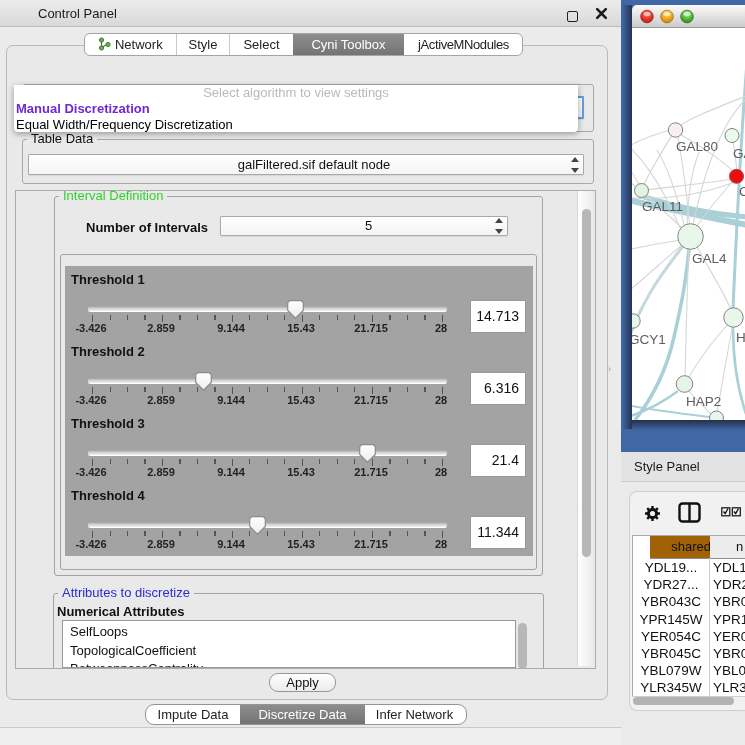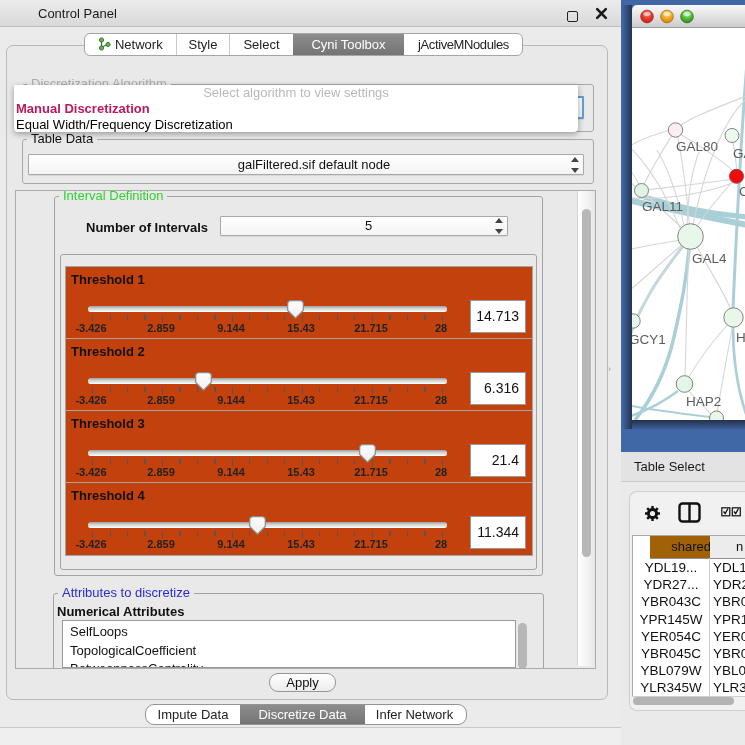--- a/index.html
+++ b/index.html
@@ -5,21 +5,21 @@
 body{width:745px;height:745px;position:relative;overflow:hidden;
  font-family:"Liberation Sans",sans-serif;background:#efefef;}
 .abs{position:absolute;}
 .grp{position:absolute;border:1px solid #a8a8a8;border-radius:3px;}
 .gt{position:absolute;top:-9px;left:4px;background:#e9e9e9;padding:0 4px;font-size:13px;line-height:16px;white-space:nowrap;}
 .combo{position:absolute;background:linear-gradient(#ffffff,#f4f4f4);border:1px solid #a9a9a9;border-radius:1px;font-size:13px;color:#111;box-shadow:0 1px 1px rgba(0,0,0,0.08);text-align:center;}
 .steppers{position:absolute;right:4px;top:0;bottom:0;width:9px;}
 .steppers:before{content:"";position:absolute;left:1px;top:calc(50% - 8px);border-left:4px solid transparent;border-right:4px solid transparent;border-bottom:5px solid #444;}
 .steppers:after{content:"";position:absolute;left:1px;bottom:calc(50% - 8px);border-left:4px solid transparent;border-right:4px solid transparent;border-top:5px solid #444;}
 .seg{flex:0 0 auto;text-align:center;font-size:13px;color:#222;white-space:nowrap;}
-.tpanel{position:absolute;left:4px;width:466px;height:72px;border:1px solid #a3a3a3;background:#c2410c;}
+.tpanel{position:absolute;left:4px;width:466px;height:72px;border:1px solid #a3a3a3;background:#a3a3a3;}
 .tlabel{position:absolute;left:5px;top:5px;font-weight:bold;font-size:13px;color:#111;}
 .track{position:absolute;left:22px;top:39px;width:359px;height:5px;border-radius:3px;background:linear-gradient(#9d9d9d,#cfcfcf 45%,#f1f1f1);box-shadow:0 1px 0 #fff;}
 .ticks{position:absolute;left:26px;top:48px;width:352px;height:5px;background:repeating-linear-gradient(90deg,#555 0,#555 1px,transparent 1px,transparent 17.5px);}
 .mticks{position:absolute;left:26px;top:48px;width:352px;height:7px;background:repeating-linear-gradient(90deg,#555 0,#555 1px,transparent 1px,transparent 70px);}
 .tl{position:absolute;top:55px;width:44px;margin-left:-22px;text-align:center;font-size:11px;font-weight:bold;color:#222;}
 .vbox{position:absolute;left:404px;top:33px;width:48px;height:31px;background:#fff;border:1px solid #989898;font-size:14px;text-align:right;line-height:31px;padding-right:6px;color:#111;}
 .thumb{position:absolute;top:33px;width:17px;height:19px;margin-left:-9px;}
 .lrow{font-size:13px;color:#111;line-height:18.5px;padding-left:7px;}
 .trow{position:absolute;left:0;width:113px;height:17.2px;font-size:13.5px;color:#111;}
 .tc1{position:absolute;left:0;top:0;width:76px;text-align:center;line-height:17.2px;}
@@ -45,21 +45,20 @@
         <circle cx="3.5" cy="11" r="2.1" fill="#63b34d" stroke="#3e7d30"></circle>
         <circle cx="10" cy="7.5" r="2.1" fill="#63b34d" stroke="#3e7d30"></circle>
       </svg> Network</div>
  <div class="seg" style="width:52px;line-height:21px;border-left:1px solid #c9c9c9;">Style</div>
  <div class="seg" style="width:63px;line-height:21px;border-left:1px solid #c9c9c9;">Select</div>
  <div class="seg" style="width:111px;line-height:21px;background:linear-gradient(#8d8d8d,#747474);color:#fff;">Cyni Toolbox</div>
  <div class="seg" style="width:119px;line-height:21px;letter-spacing:-0.4px;">jActiveMNodules</div>
 </div>
 
 <div class="grp" style="left:22px;top:84px;width:570px;height:46px;">
- <span class="gt" style="color:#ababab;">Discretization Algorithm</span>
  <div class="combo" style="left:5px;top:11px;width:552px;height:19px;border:2px solid #639fd6;"></div>
 </div>
 
 <div class="grp" style="left:22px;top:139px;width:570px;height:43px;">
  <span class="gt" style="color:#111;">Table Data</span>
  <div class="combo" style="left:5px;top:14px;width:538px;height:19px;line-height:19px;padding-left:16px;">galFiltered.sif default node<span class="steppers"></span></div>
 </div>
 
 <div class="abs" style="left:15px;top:190px;width:579px;height:477px;background:#e9e9e9;border:1px solid #ababab;overflow:hidden;">
 
@@ -166,21 +165,21 @@
 <div class="abs" style="left:145px;top:704px;width:320px;height:19px;background:#fff;border:1px solid #949494;border-radius:9px;overflow:hidden;display:flex;">
  <div class="seg" style="width:94px;line-height:19px;">Impute Data</div>
  <div class="seg" style="width:125px;line-height:19px;background:linear-gradient(#8d8d8d,#747474);color:#fff;">Discretize Data</div>
  <div class="seg" style="width:99px;line-height:19px;">Infer Network</div>
 </div>
 <div class="abs" style="left:0;top:727px;width:621px;height:1px;background:#c9c9c9;"></div>
 <div class="abs" style="left:608px;top:364px;width:6px;height:10px;color:#999;font-size:9px;">›</div>
 
 <div class="abs" style="left:14px;top:85px;width:564px;height:47px;background:#fff;border-radius:0 0 4px 4px;box-shadow:0 2px 6px rgba(0,0,0,0.35);z-index:50;">
  <div style="font-size:13px;color:#b9b9b9;text-align:center;line-height:16px;">Select algorithm to view settings</div>
- <div style="font-size:13px;font-weight:bold;color:#be185d;line-height:16px;padding-left:2px;">Manual Discretization</div>
+ <div style="font-size:13px;font-weight:bold;color:#6d28d9;line-height:16px;padding-left:2px;">Manual Discretization</div>
  <div style="font-size:13px;color:#000;line-height:15px;padding-left:2px;">Equal Width/Frequency Discretization</div>
 </div>
 
 <div class="abs" style="left:621px;top:0;width:124px;height:452px;background:#4068a6;"></div>
 
 <div class="abs" style="left:622px;top:5px;width:10px;height:424px;background:linear-gradient(90deg,rgba(38,51,78,0),rgba(33,44,68,0.9));"></div>
 <div class="abs" style="left:632px;top:420px;width:113px;height:10px;background:linear-gradient(#242f49,#3f66a4);"></div>
 
 <div class="abs" style="left:632px;top:5px;width:113px;height:22px;background:linear-gradient(#fafafa,#cccccc);border-radius:5px 0 0 0;border-bottom:1px solid #9a9a9a;"></div>
 <svg class="abs" style="left:638px;top:8px;" width="60" height="17" viewBox="0 0 60 17">
@@ -264,21 +263,21 @@
   <text x="739" y="196">C</text>
   <text x="642" y="211">GAL11</text>
   <text x="692" y="263">GAL4</text>
   <text x="629" y="344">GCY1</text>
   <text x="736" y="342">H</text>
   <text x="686" y="406">HAP2</text>
  </g>
 </svg>
 
 <div class="abs" style="left:621px;top:452px;width:124px;height:29px;background:#e3e3e3;border-bottom:1px solid #cccccc;"></div>
-<div class="abs" style="left:634px;top:459px;font-size:13px;color:#1a1a1a;">Table Select</div>
+<div class="abs" style="left:634px;top:459px;font-size:13px;color:#1a1a1a;">Style Panel</div>
 <div class="abs" style="left:621px;top:482px;width:124px;height:263px;background:#eaeaea;"></div>
 <div class="abs" style="left:629px;top:491px;width:116px;height:218px;background:#f1f1f1;border:1px solid #cfcfcf;border-radius:8px 0 0 8px;border-right:none;"></div>
 
 <svg class="abs" style="left:644px;top:505px;" width="17" height="17" viewBox="-8.5 -8.5 17 17">
     <path d="M-1.21,-7.50 L1.21,-7.50 L1.20,-5.47 L3.02,-4.72 L4.45,-6.16 L6.16,-4.45 L4.72,-3.02 L5.47,-1.20 L7.50,-1.21 L7.50,1.21 L5.47,1.20 L4.72,3.02 L6.16,4.45 L4.45,6.16 L3.02,4.72 L1.20,5.47 L1.21,7.50 L-1.21,7.50 L-1.20,5.47 L-3.02,4.72 L-4.45,6.16 L-6.16,4.45 L-4.72,3.02 L-5.47,1.20 L-7.50,1.21 L-7.50,-1.21 L-5.47,-1.20 L-4.72,-3.02 L-6.16,-4.45 L-4.45,-6.16 L-3.02,-4.72 L-1.20,-5.47 Z" fill="#111"></path>
     <circle cx="0" cy="0" r="2.6" fill="#f1f1f1"></circle>
   </svg>
 <svg class="abs" style="left:678px;top:502px;" width="23" height="21" viewBox="0 0 23 21">
     <rect x="1.5" y="1.5" width="20" height="18" rx="3" fill="none" stroke="#111" stroke-width="2.4"></rect>
     <line x1="11.5" y1="2" x2="11.5" y2="19" stroke="#111" stroke-width="2.4"></line>

